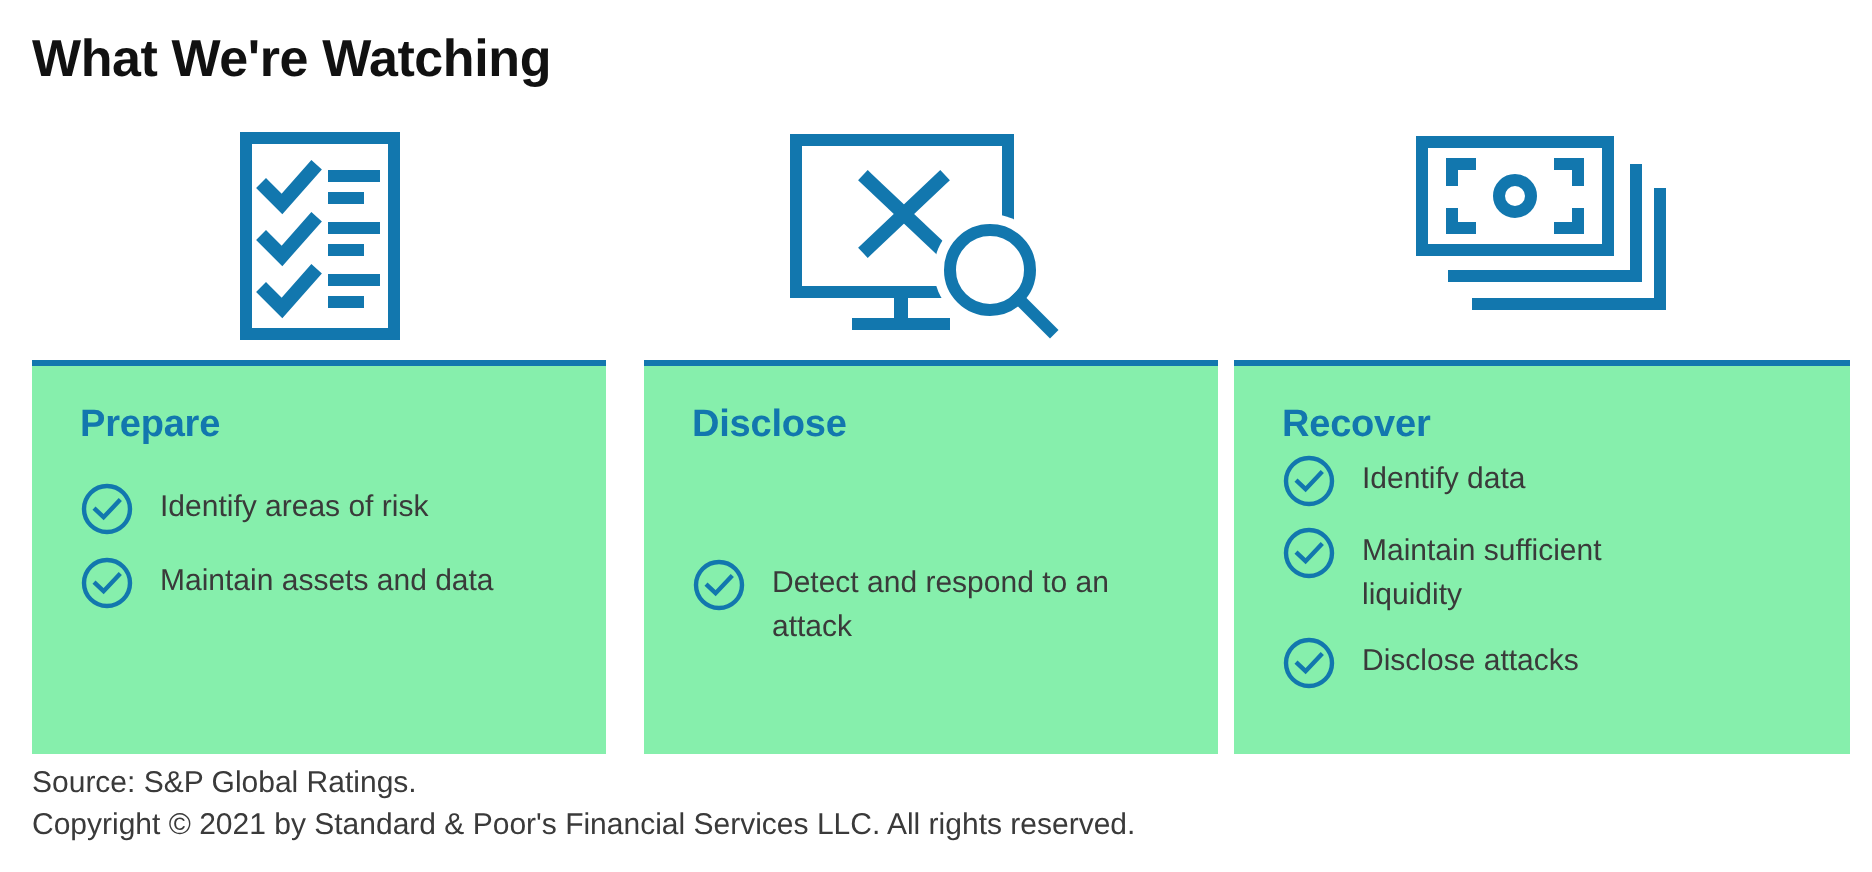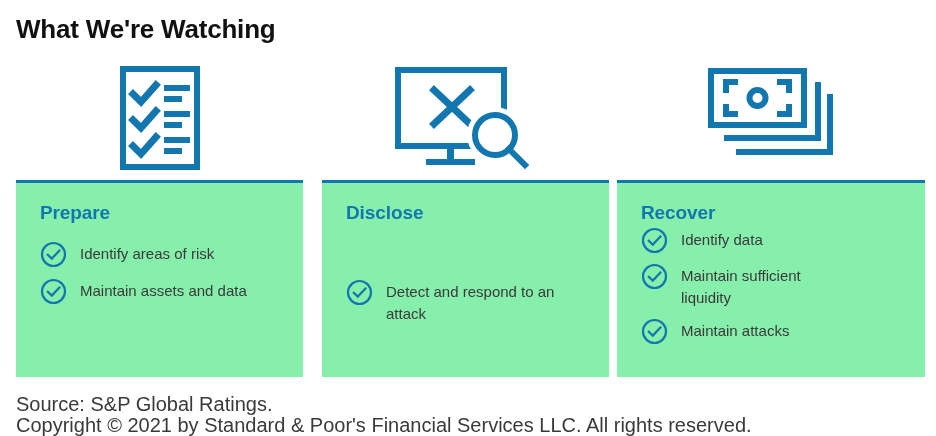--- a/index.html
+++ b/index.html
@@ -92,22 +92,22 @@
     font-size: 15px;
     line-height: 22px;
     color: #3a3a3a;
     padding-top: 2px;
   }
 
   
   #footer {
     position: absolute;
     left: 16px;
-    top: 394px;
-    font-size: 20px;
+    top: 381px;
+    font-size: 15px;
     line-height: 21px;
     color: #3a3a3a;
   }
   .footer-line { white-space: nowrap; }
 </style>
 </head>
 <body>
 
 <div id="page-title">What We're Watching</div>
 
@@ -237,21 +237,21 @@
       </span>
       <span class="bullet-text" style="max-width:170px;">Maintain sufficient liquidity</span>
     </div>
     <div class="bullet-item">
       <span class="bullet-icon">
         <svg width="27" height="27" viewBox="0 0 27 27" aria-hidden="true">
           <circle cx="13.5" cy="13.5" r="11.5" fill="none" stroke="#1277ae" stroke-width="2.2"></circle>
           <polyline points="7.8,13.8 11.8,17.6 19.4,9.6" fill="none" stroke="#1277ae" stroke-width="2.2" stroke-linecap="square"></polyline>
         </svg>
       </span>
-      <span class="bullet-text">Maintain attacks</span>
+      <span class="bullet-text">Disclose attacks</span>
     </div>
   </div>
 </div>
 
 <div id="footer">
   <div class="footer-line">Source: S&amp;P Global Ratings.</div>
   <div class="footer-line">Copyright © 2021 by Standard &amp; Poor's Financial Services LLC. All rights reserved.</div>
 </div>
 
 </body></html>

